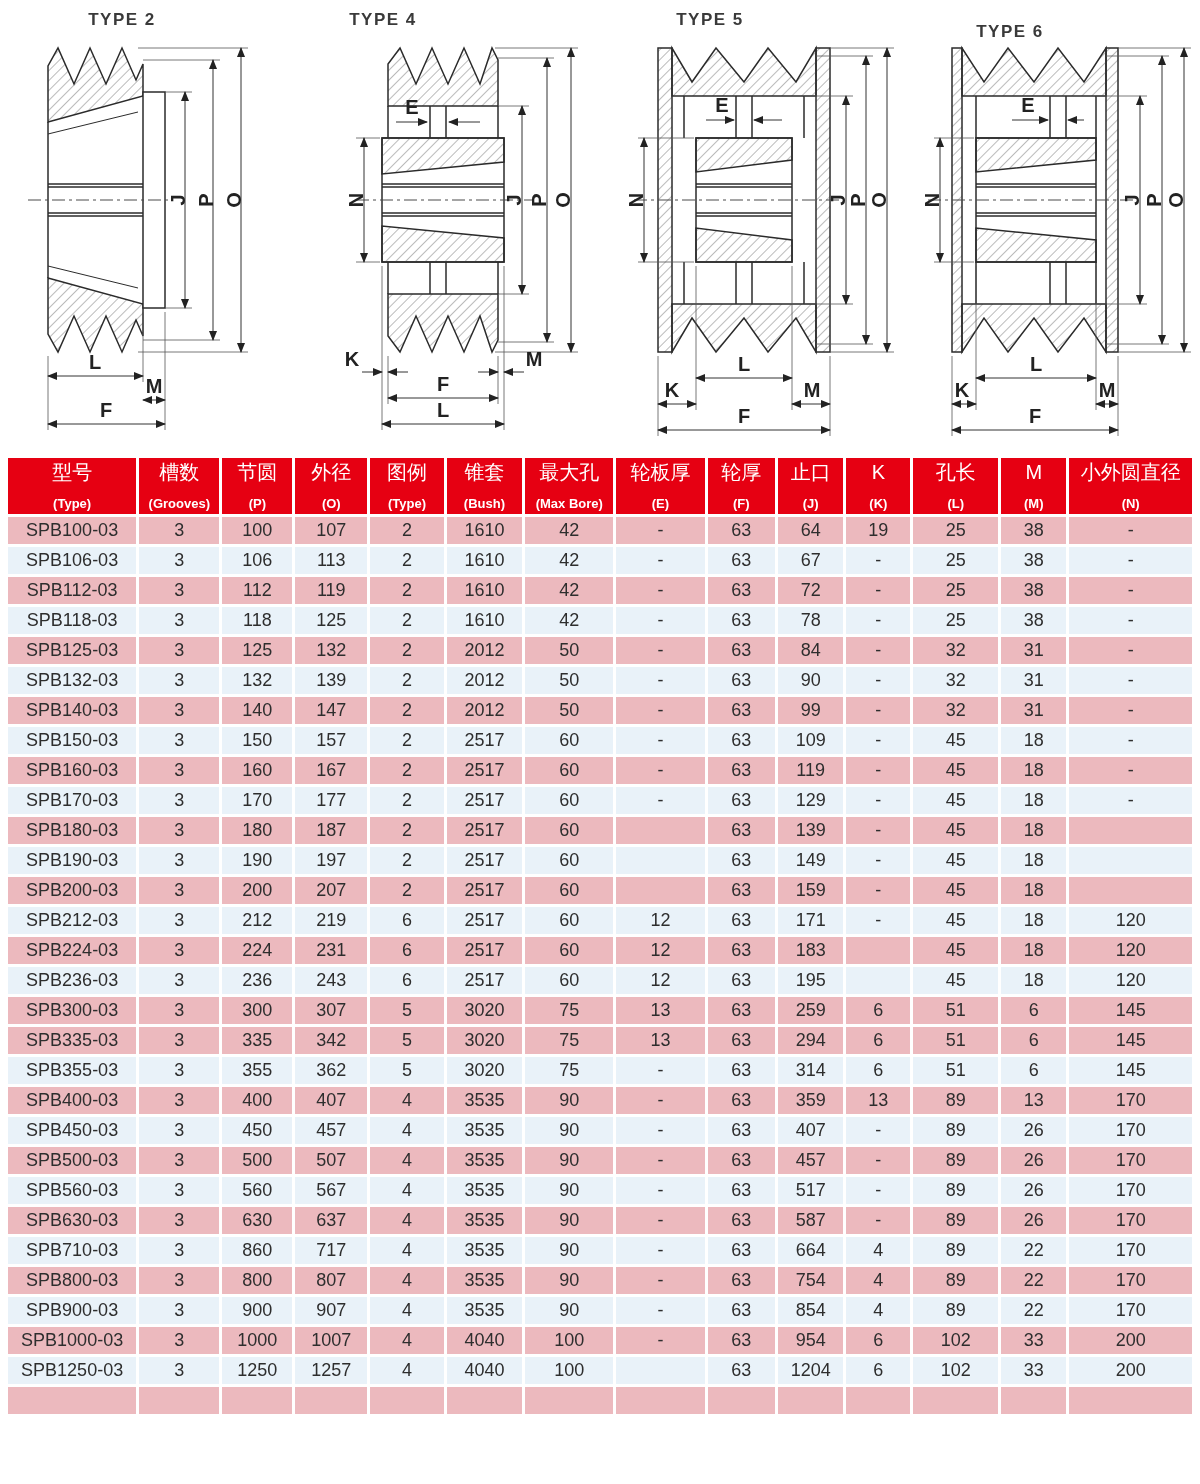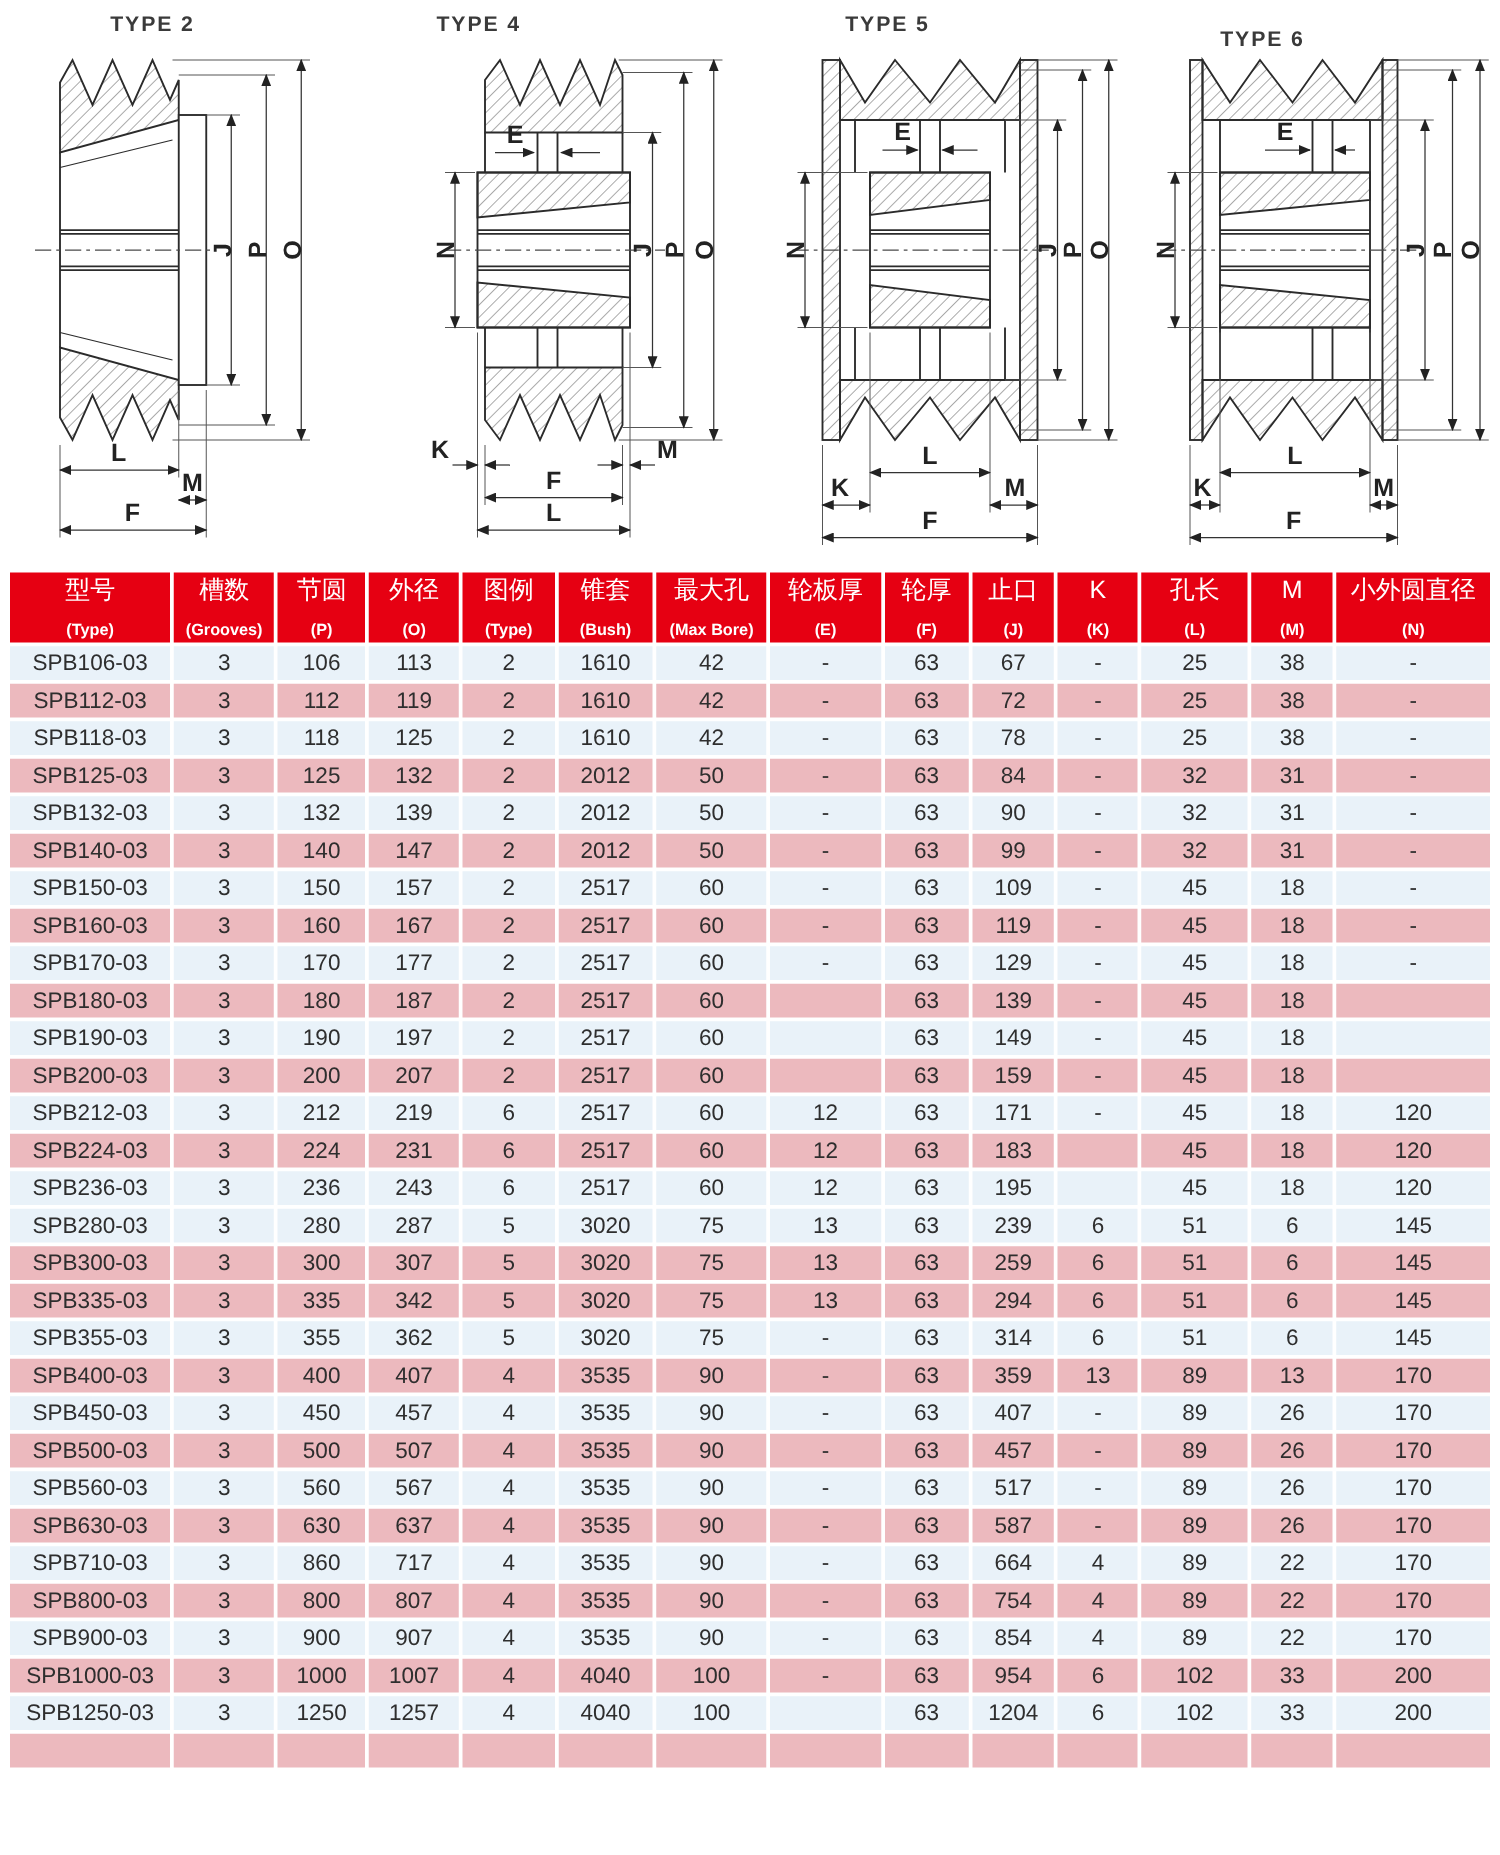--- a/index.html
+++ b/index.html
@@ -355,20 +355,36 @@
           <div class="h-zh">M</div>
           <div class="h-en">(M)</div>
         </th>
         <th>
           <div class="h-zh">小外圆直径</div>
           <div class="h-en">(N)</div>
         </th>
       </tr>
   </thead>
   <tbody>
+      <tr class="pink">
+        <td>SPB100-03</td>
+        <td>3</td>
+        <td>100</td>
+        <td>107</td>
+        <td>2</td>
+        <td>1610</td>
+        <td>42</td>
+        <td>-</td>
+        <td>63</td>
+        <td>64</td>
+        <td>19</td>
+        <td>25</td>
+        <td>38</td>
+        <td>-</td>
+      </tr>
       <tr class="blue">
         <td>SPB106-03</td>
         <td>3</td>
         <td>106</td>
         <td>113</td>
         <td>2</td>
         <td>1610</td>
         <td>42</td>
         <td>-</td>
         <td>63</td>
@@ -594,36 +610,20 @@
         <td>6</td>
         <td>2517</td>
         <td>60</td>
         <td>12</td>
         <td>63</td>
         <td>195</td>
         <td></td>
         <td>45</td>
         <td>18</td>
         <td>120</td>
-      </tr>
-      <tr class="blue">
-        <td>SPB280-03</td>
-        <td>3</td>
-        <td>280</td>
-        <td>287</td>
-        <td>5</td>
-        <td>3020</td>
-        <td>75</td>
-        <td>13</td>
-        <td>63</td>
-        <td>239</td>
-        <td>6</td>
-        <td>51</td>
-        <td>6</td>
-        <td>145</td>
       </tr>
       <tr class="pink">
         <td>SPB300-03</td>
         <td>3</td>
         <td>300</td>
         <td>307</td>
         <td>5</td>
         <td>3020</td>
         <td>75</td>
         <td>13</td>

